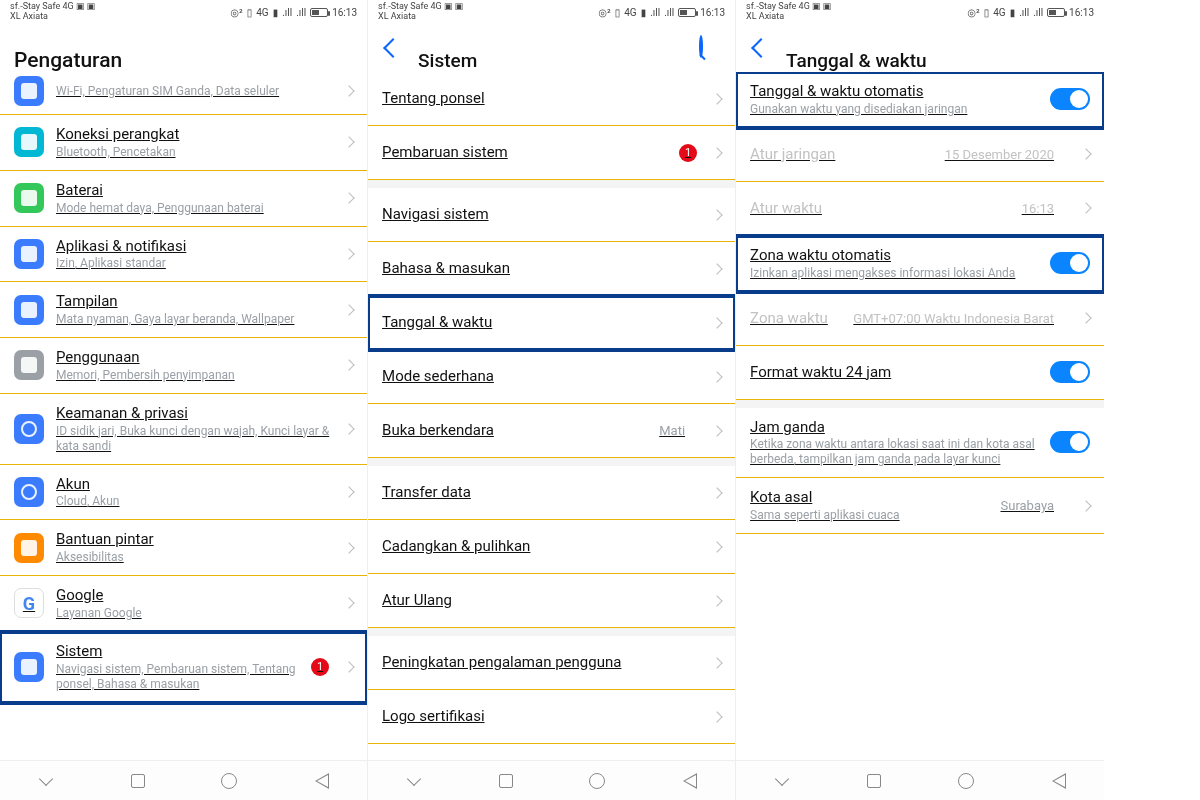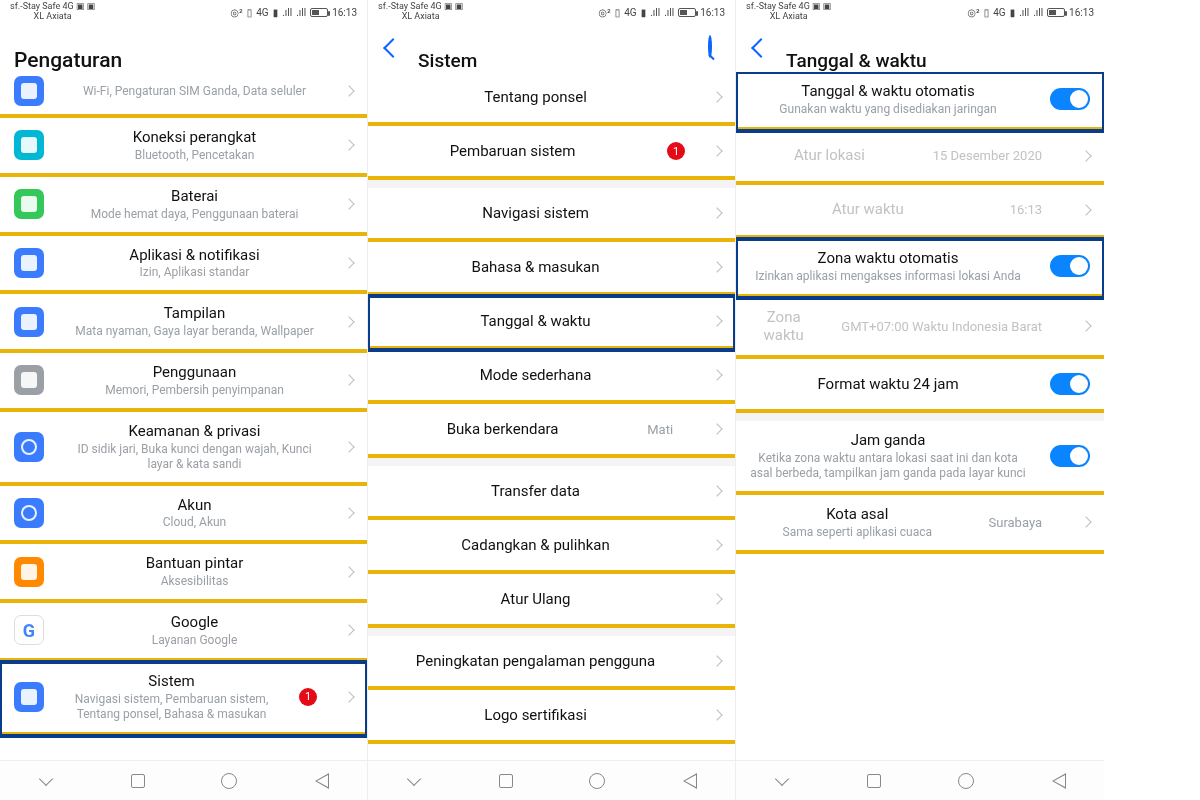--- a/index.html
+++ b/index.html
@@ -1,17 +1,17 @@
 <!DOCTYPE html>
 <html><head>
 <meta charset="utf-8">
 <style>
   * { box-sizing: border-box; margin: 0; padding: 0; }
   html, body { width: 1200px; height: 800px; font-family: -apple-system, Roboto, "Segoe UI", Arial, sans-serif; background:#fff; color:#111; }
-  .stage { display:flex; width:1104px; height:800px;text-align:center; }
+  .stage { display:flex; width:1104px; height:800px; }
   .phone { width:400px; height:800px; display:flex; flex-direction:column; background:#fff; position:relative; border-right:1px solid #eee; }
   .phone:last-child { border-right:none; }
 
   
   .status { height:24px; display:flex; justify-content:space-between; align-items:center; padding:0 10px; font-size:10px; color:#444; background:#fff; }
   .status .left { line-height:1.1; font-size:9px; }
   .status .right { display:flex; align-items:center; gap:4px; font-size:10px; }
   .status .right span { display:inline-block; }
   .batt { width:18px; height:9px; border:1px solid #555; border-radius:2px; position:relative; }
   .batt::after { content:""; position:absolute; right:-3px; top:2px; width:2px; height:5px; background:#555; border-radius:1px;}
@@ -21,21 +21,21 @@
   .hdr { height:48px; display:flex; align-items:center; padding:0 14px; gap:14px; }
   .hdr .title { font-size:19px; font-weight:500; color:#111;margin-top:24px; }
   .hdr .back { width:22px; height:22px; display:flex; align-items:center; justify-content:center; }
   .hdr .search { margin-left:auto; width:22px; height:22px; }
   .arrow-left { width:14px; height:14px; border-left:2px solid #0a66ff; border-bottom:2px solid #0a66ff; transform:rotate(45deg); }
   .mag { width:18px; height:18px; border:2px solid #0a66ff; border-radius:50%; position:relative; }
   .mag::after { content:""; position:absolute; width:7px; height:2px; background:#0a66ff; transform:rotate(45deg); right:-5px; bottom:-2px; }
 
   
   .list { flex:1; overflow:hidden; }
-  .row { display:flex; align-items:center; padding:10px 14px; min-height:54px; gap:24px; border-bottom:4px solid #eab308; position:relative; }
+  .row { display:flex; align-items:center; padding:10px 14px; min-height:54px; gap:12px; border-bottom:1px solid #eab308; position:relative;text-decoration:underline; }
   .row .icon { width:30px; height:30px; border-radius:7px; display:flex; align-items:center; justify-content:center; flex-shrink:0; }
   .row .txt { flex:1; min-width:0; }
   .row .ttl { font-size:15px; color:#111; line-height:1.25; }
   .row .sub { font-size:12px; color:#9aa0a6; line-height:1.25; margin-top:1px; }
   .row .chev { width:8px; height:8px; border-right:1.5px solid #bdbdbd; border-top:1.5px solid #bdbdbd; transform:rotate(45deg); flex-shrink:0; }
   .row .rval { font-size:13px; color:#9aa0a6; margin-right:16px; white-space:nowrap; }
   .row.disabled .ttl, .row.disabled .sub, .row.disabled .rval { color:#c2c2c2; }
   .row.nosub .ttl { font-size:15px; }
   .divider-thick { height:8px; background:#f4f4f4; }
 
@@ -368,21 +368,21 @@
   <div class="list">
     <div class="row hl">
       <div class="txt">
             <div class="ttl">Tanggal &amp; waktu otomatis</div>
             <div class="sub">Gunakan waktu yang disediakan jaringan</div>
           </div>
       <span class="toggle"></span>
     </div>
     <div class="row nosub disabled">
       <div class="txt">
-            <div class="ttl">Atur lokasi</div>
+            <div class="ttl">Atur jaringan</div>
           </div>
       <span class="rval">15 Desember 2020</span>
       <span class="chev"></span>
     </div>
     <div class="row nosub disabled">
       <div class="txt">
             <div class="ttl">Atur waktu</div>
           </div>
       <span class="rval">16:13</span>
       <span class="chev"></span>

